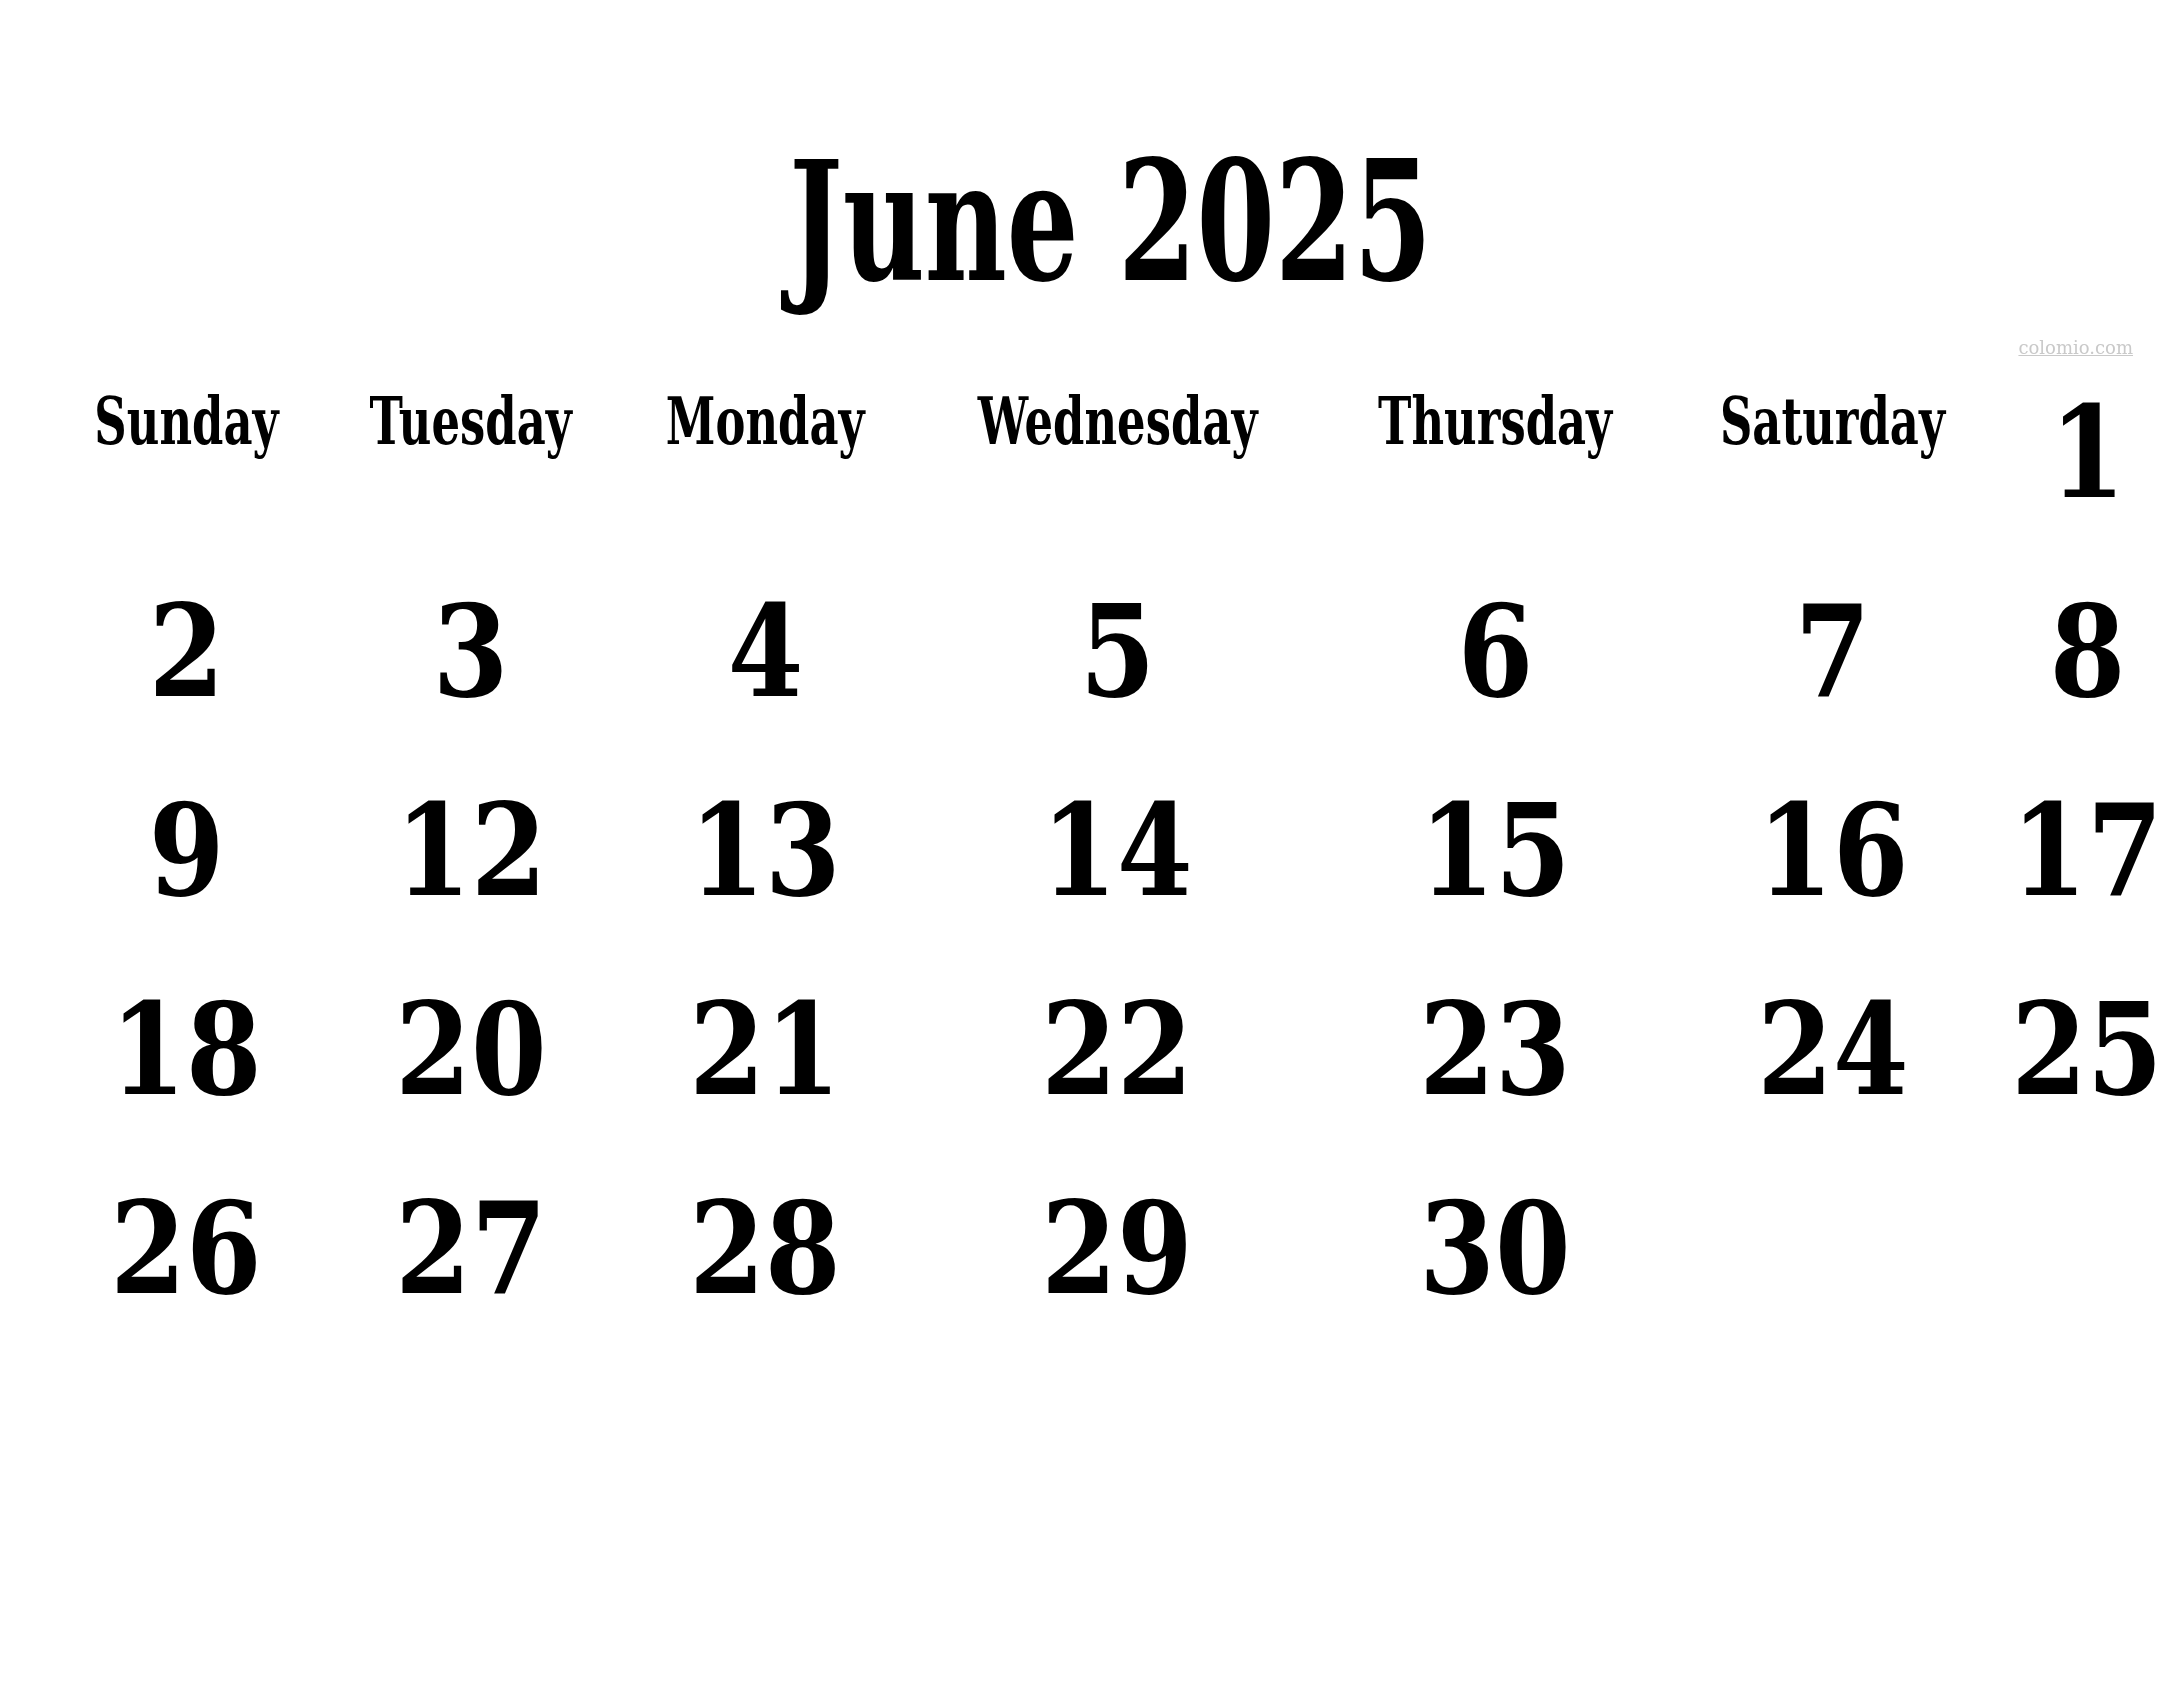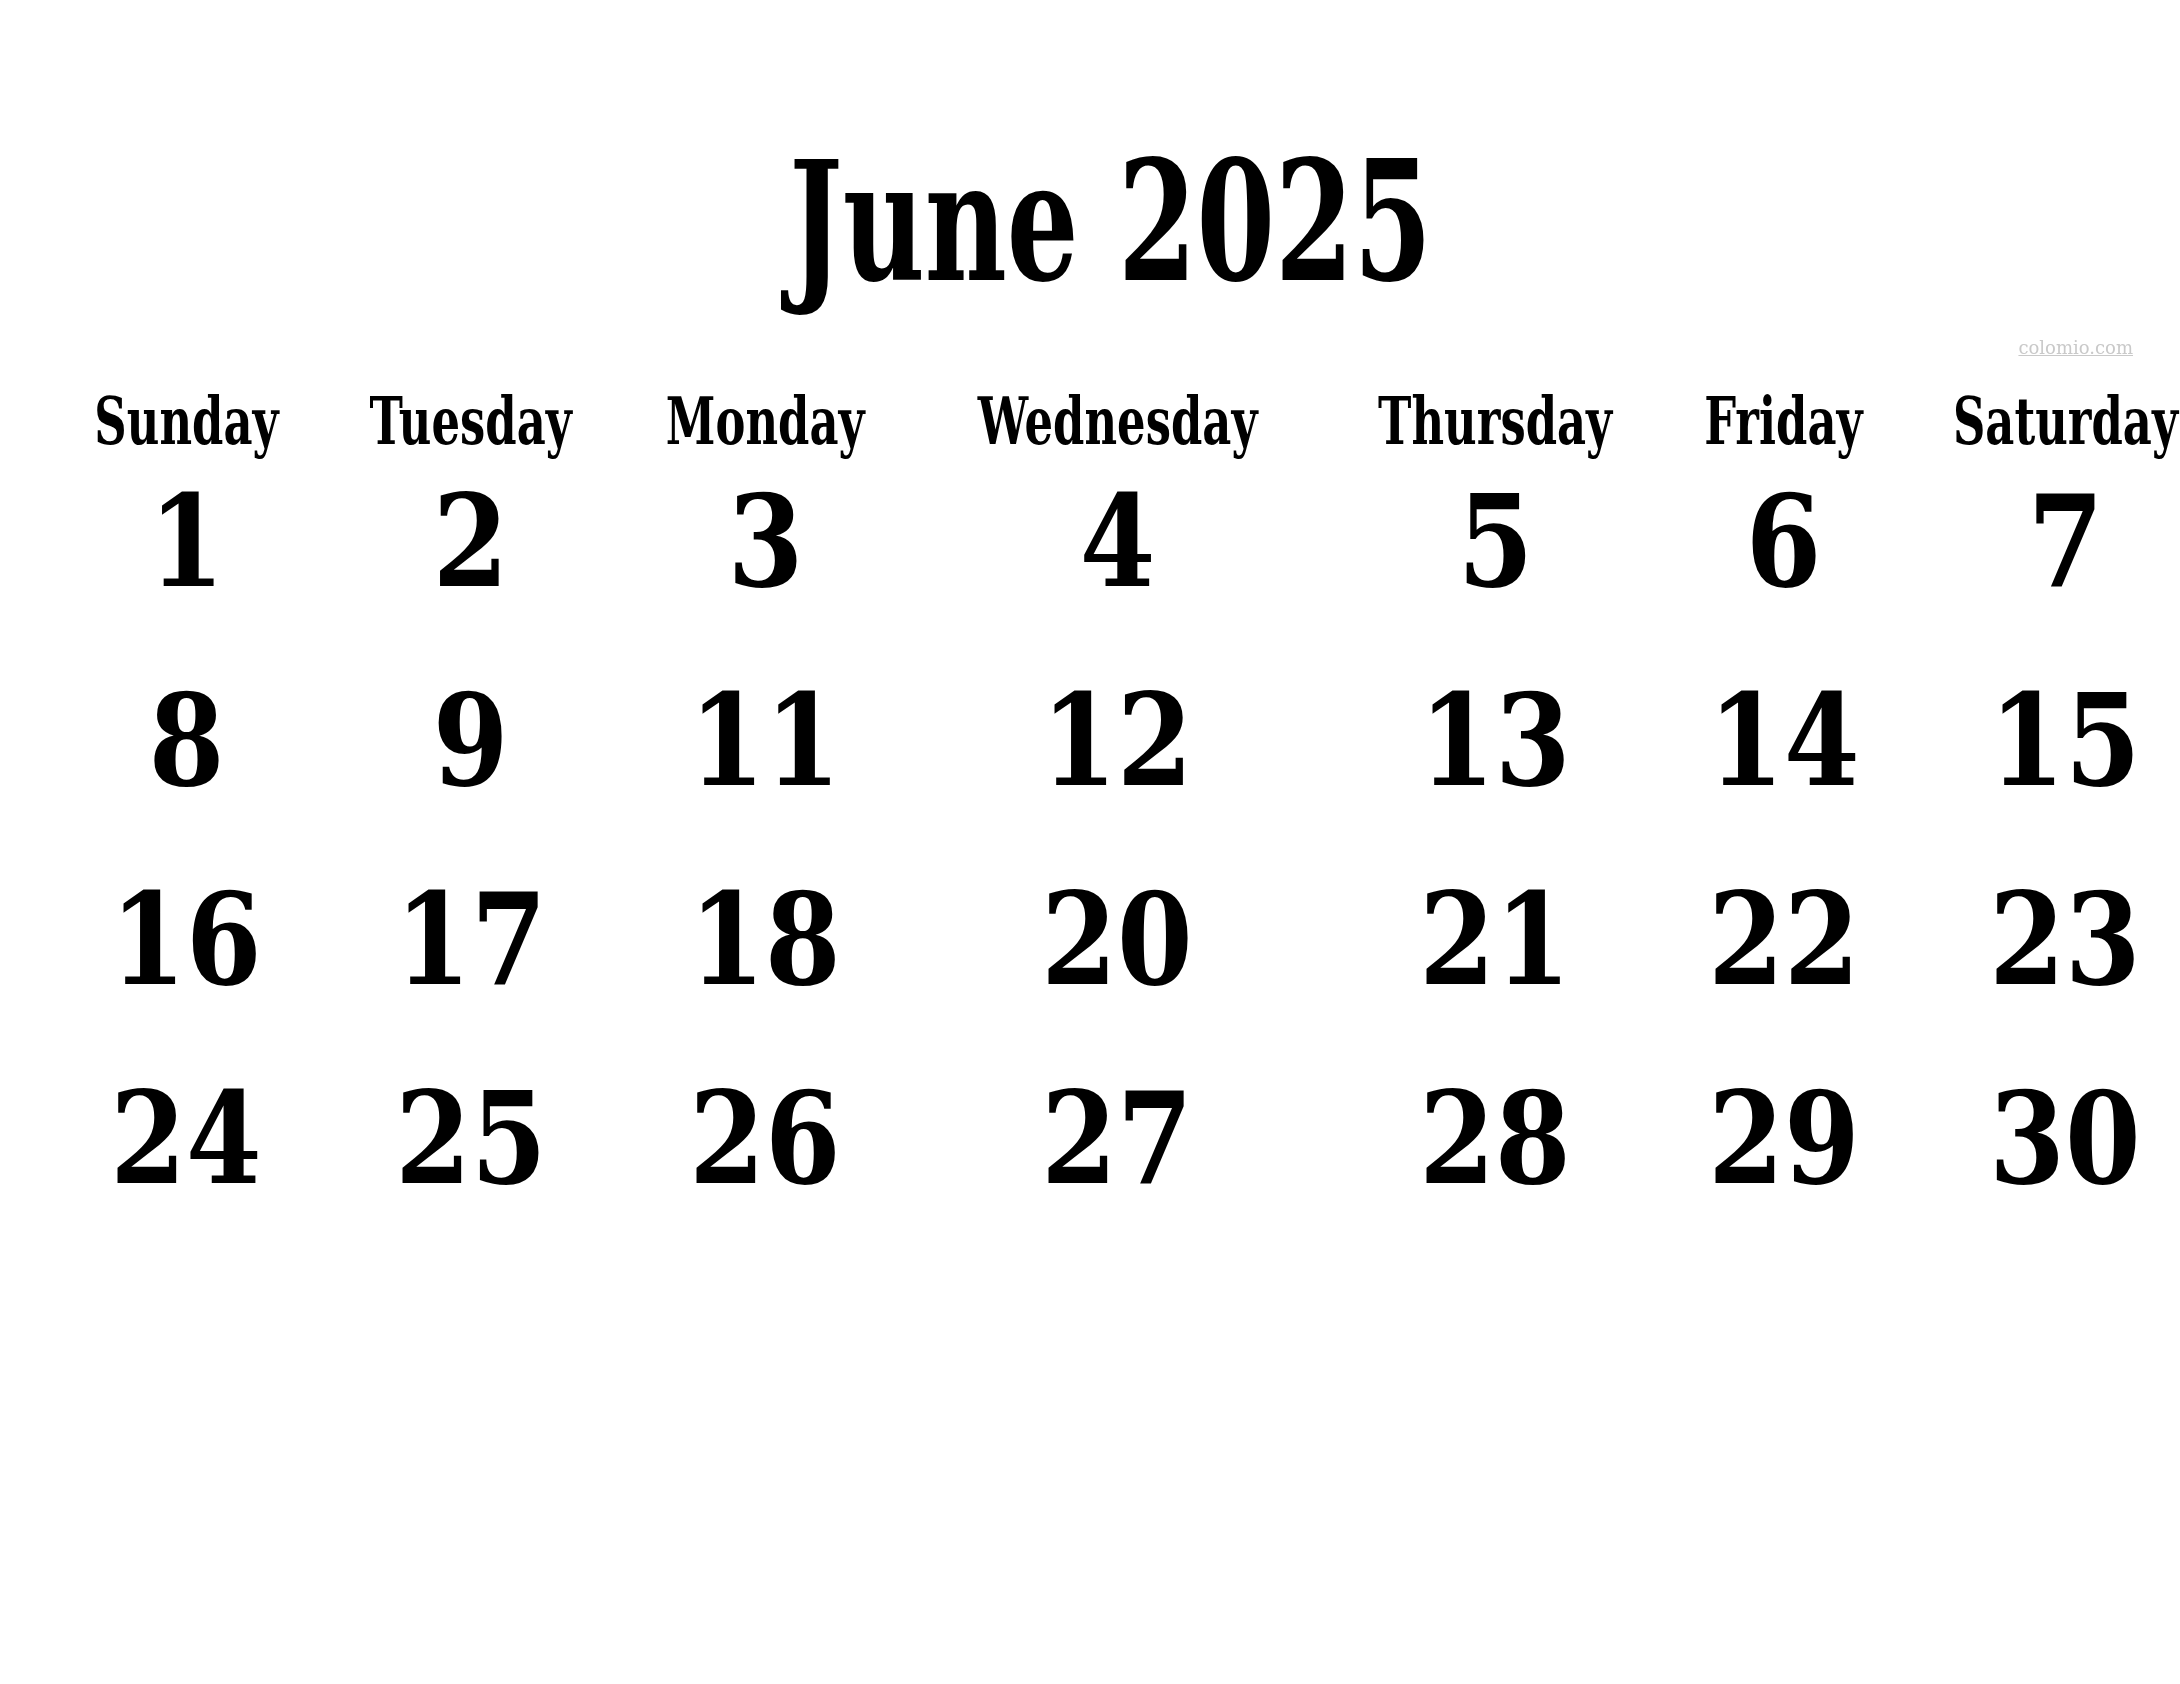--- a/index.html
+++ b/index.html
@@ -93,34 +93,32 @@
 
 <div class="watermark">colomio.com</div>
 
 <div class="calendar">
 
   <div class="weekday"><span class="condense">Sunday</span></div>
   <div class="weekday"><span class="condense">Tuesday</span></div>
   <div class="weekday"><span class="condense">Monday</span></div>
   <div class="weekday"><span class="condense">Wednesday</span></div>
   <div class="weekday"><span class="condense">Thursday</span></div>
-  <div class="weekday"><span class="condense">Friday</span></div>
   <div class="weekday"><span class="condense">Saturday</span></div>
 
   <div class="date-cell"><span class="condense">1</span></div>
   <div class="date-cell"><span class="condense">2</span></div>
   <div class="date-cell"><span class="condense">3</span></div>
   <div class="date-cell"><span class="condense">4</span></div>
   <div class="date-cell"><span class="condense">5</span></div>
   <div class="date-cell"><span class="condense">6</span></div>
   <div class="date-cell"><span class="condense">7</span></div>
 
   <div class="date-cell"><span class="condense">8</span></div>
   <div class="date-cell"><span class="condense">9</span></div>
-  <div class="date-cell"><span class="condense">11</span></div>
   <div class="date-cell"><span class="condense">12</span></div>
   <div class="date-cell"><span class="condense">13</span></div>
   <div class="date-cell"><span class="condense">14</span></div>
 
   <div class="date-cell"><span class="condense">15</span></div>
   <div class="date-cell"><span class="condense">16</span></div>
   <div class="date-cell"><span class="condense">17</span></div>
   <div class="date-cell"><span class="condense">18</span></div>
   <div class="date-cell"><span class="condense">20</span></div>
   <div class="date-cell"><span class="condense">21</span></div>

